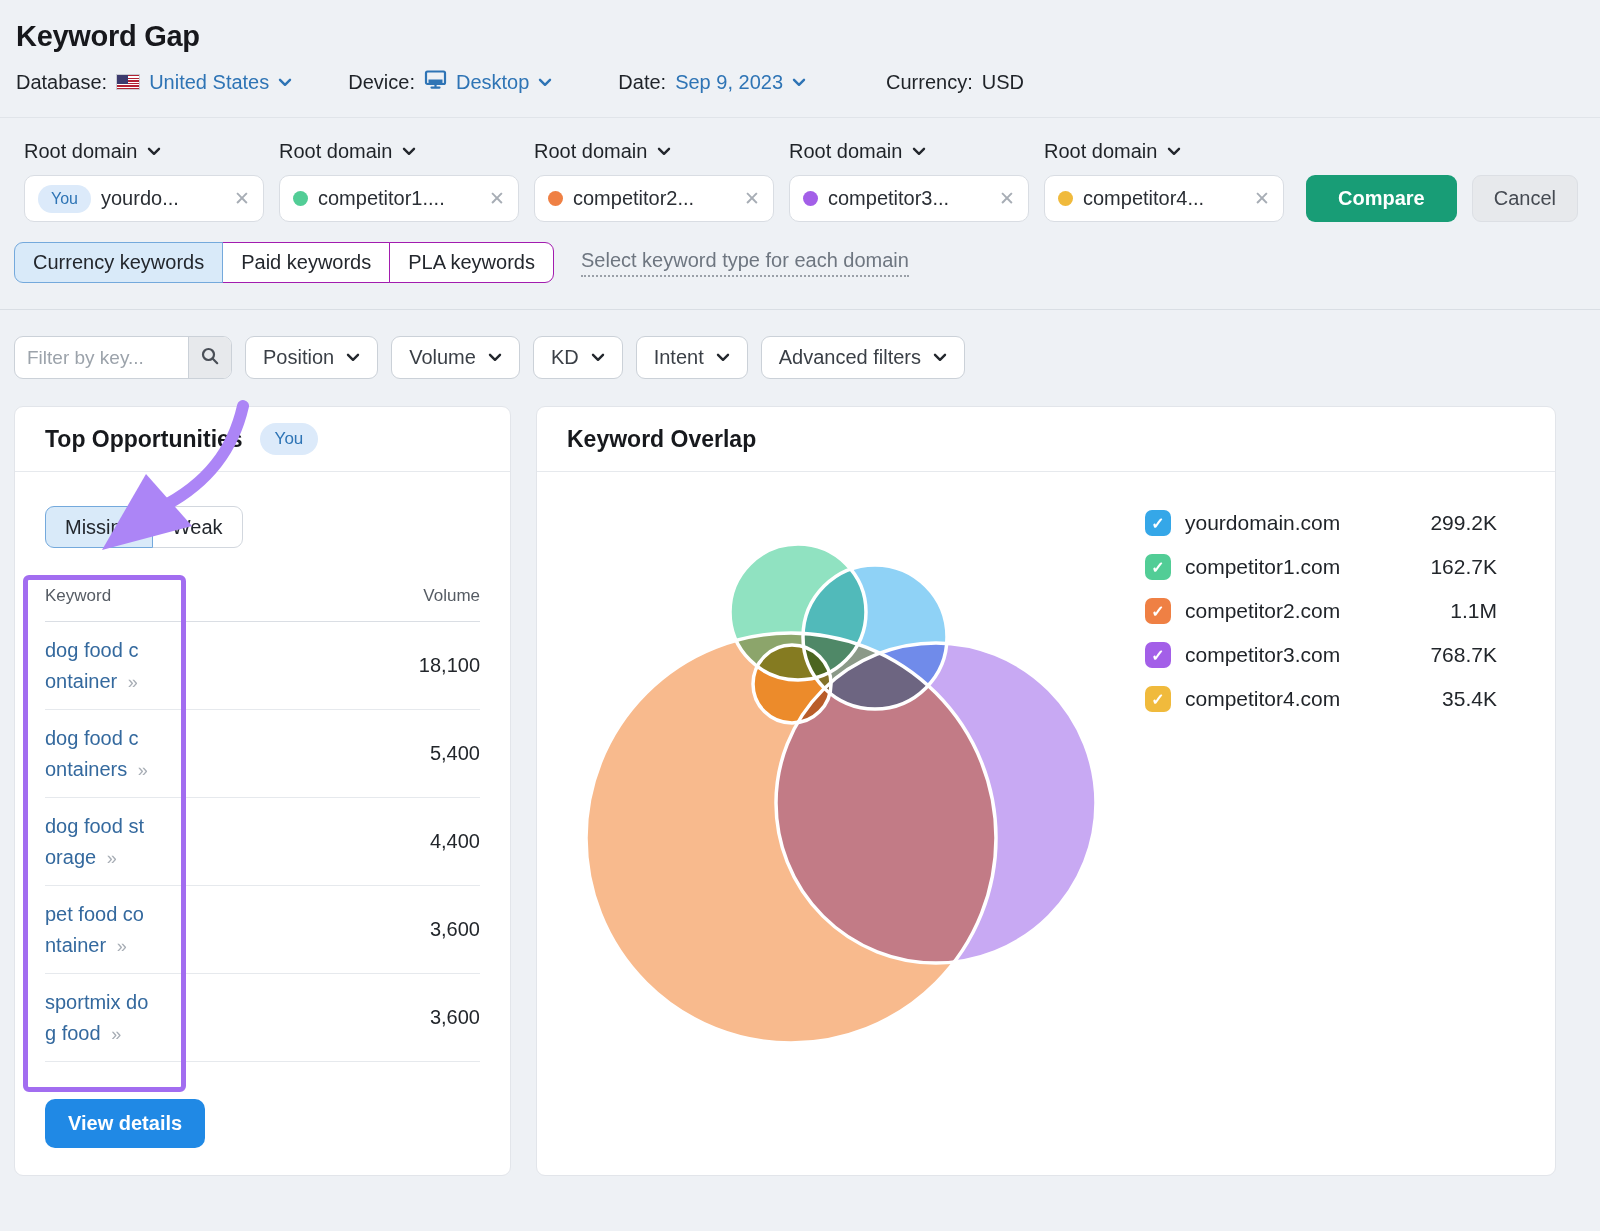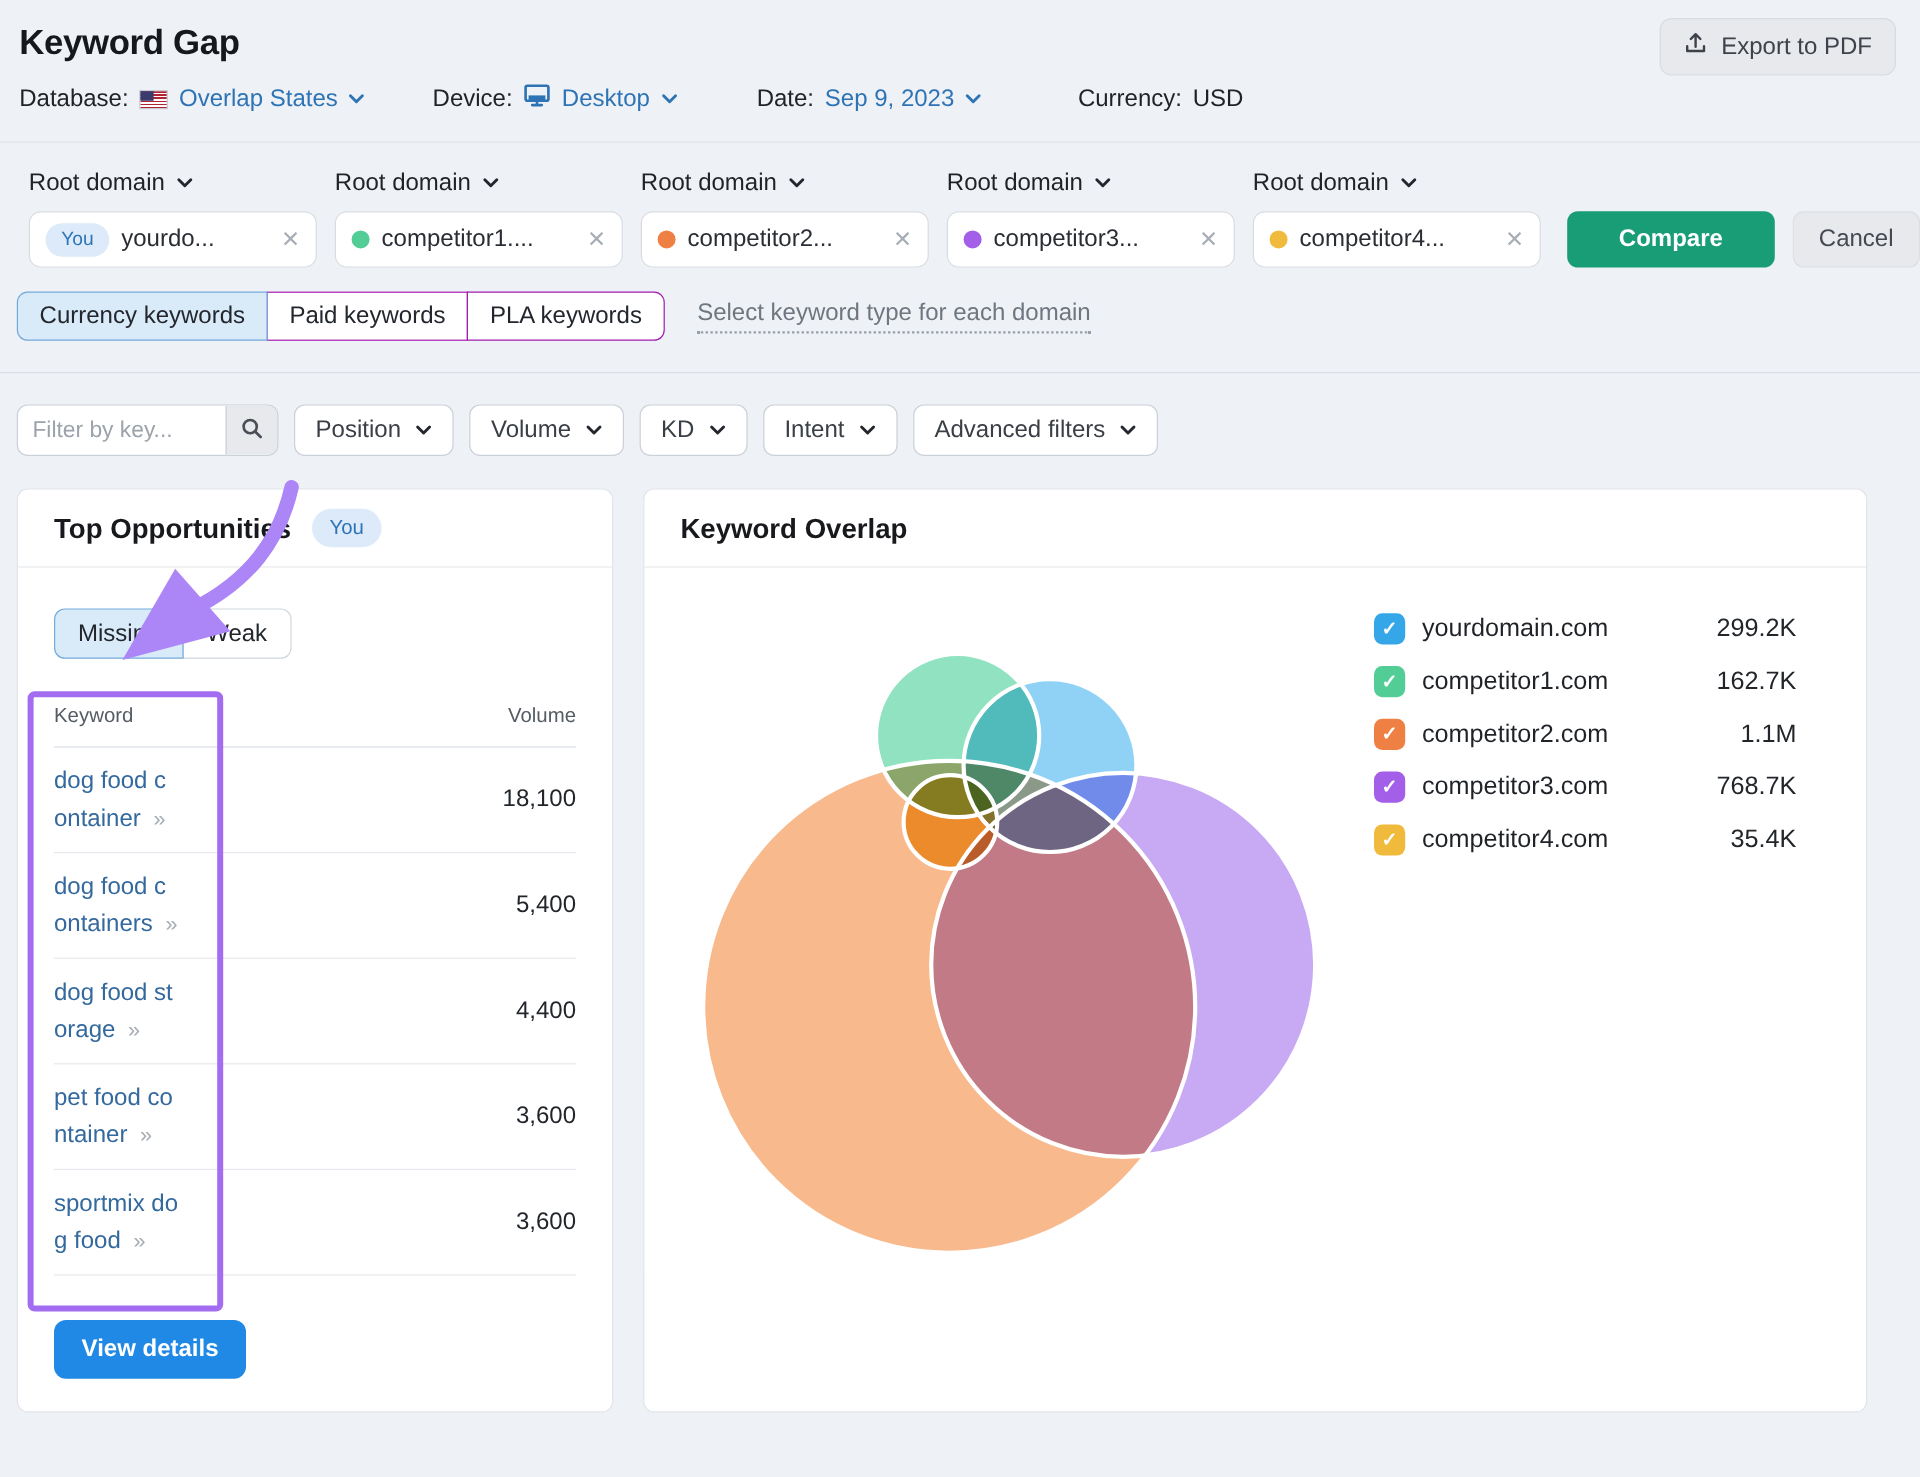--- a/index.html
+++ b/index.html
@@ -35,21 +35,21 @@
   .selector-label { width:240px; display:inline-flex; align-items:center; gap:10px; font-size:20px; color:#1F2328; cursor:pointer; }
   .chips-row { display:flex; align-items:center; }
   .chips-holder { display:flex; gap:15px; }
   .chip { width:240px; height:47px; background:#fff; border:1px solid #D9DDE3; border-radius:10px;
     display:flex; align-items:center; padding:0 13px; gap:10px; font-size:20px; color:#2A2E34; }
   .chip-you { background:#DCEAFA; color:#2E74B5; font-size:16px; padding:5px 13px; border-radius:15px; flex:none; }
   .chip-dot { width:15px; height:15px; border-radius:50%; flex:none; }
   .chip-label { white-space:nowrap; overflow:hidden; }
   .chip-x { margin-left:auto; color:#A7ADB5; font-size:19px; cursor:pointer; }
   .compare-btn { margin-left:22px; background:#189D76; color:#fff; font-weight:bold; font-size:20px;
-    border:none; border-radius:9px; padding:12px 43px; cursor:pointer; font-family:inherit; }
+    border:none; border-radius:9px; padding:12px 32px; cursor:pointer; font-family:inherit; }
   .cancel-btn { margin-left:15px; background:#E7E9EC; color:#454A52; font-size:20px;
     border:1px solid #DCDFE4; border-radius:9px; padding:11px 21px; cursor:pointer; font-family:inherit; }
 
   
   .tabs-row { padding:20px 0 0 14px; display:flex; align-items:center; }
   .ktabs { display:inline-flex; }
   .ktab { height:41px; padding:0 18px; display:inline-flex; align-items:center; background:#fff;
     border:1px solid #a21caf; margin-left:-1px; font-size:20px; color:#23272D; cursor:pointer; position:relative; }
   .ktab:first-child { border-radius:9px 0 0 9px; margin-left:0; }
   .ktab:last-child { border-radius:0 9px 9px 0; }
@@ -107,38 +107,29 @@
     color:#fff; font-size:16px; font-weight:bold; flex:none; cursor:pointer; }
   .legend-label { margin-left:14px; font-size:21px; color:#1F2328; }
   .legend-value { margin-left:auto; font-size:21px; color:#22262B; }
 </style>
 </head>
 <body>
 
 <div class="page">
 
   <div class="top-header">
-    <button class="export-btn">
-      <span>
-        <svg width="20" height="20" viewBox="0 0 20 20">
-            <path d="M10 13 V3 M6 6.5 L10 2.5 L14 6.5" stroke="#3E434B" stroke-width="2" fill="none" stroke-linecap="round" stroke-linejoin="round"></path>
-            <path d="M3 12.5 v4 h14 v-4" stroke="#3E434B" stroke-width="2" fill="none" stroke-linecap="round" stroke-linejoin="round"></path>
-          </svg>
-      </span>
-      <span>Export to PDF</span>
-    </button>
 
     <h1 class="page-title">Keyword Gap</h1>
 
     <div class="meta-row">
       <span class="meta-item m-db">
         <span class="meta-label">Database:</span>
         <span class="us-flag"></span>
         <span class="blue-link">
-          <span>Overlap States</span>
+          <span>United States</span>
           <svg class="chev" width="14" height="9" viewBox="0 0 14 9">
               <path d="M2 1.8 L7 6.8 L12 1.8" fill="none" stroke="#2E74B5" stroke-width="2.4" stroke-linecap="round" stroke-linejoin="round"></path>
             </svg>
         </span>
       </span>
       <span class="meta-item m-dev">
         <span class="meta-label">Device:</span>
         <span>
           <svg width="23" height="21" viewBox="0 0 23 21">
               <rect x="2" y="2.5" width="19" height="12.5" rx="1.5" stroke="#2E74B5" stroke-width="2.2" fill="none"></rect>

